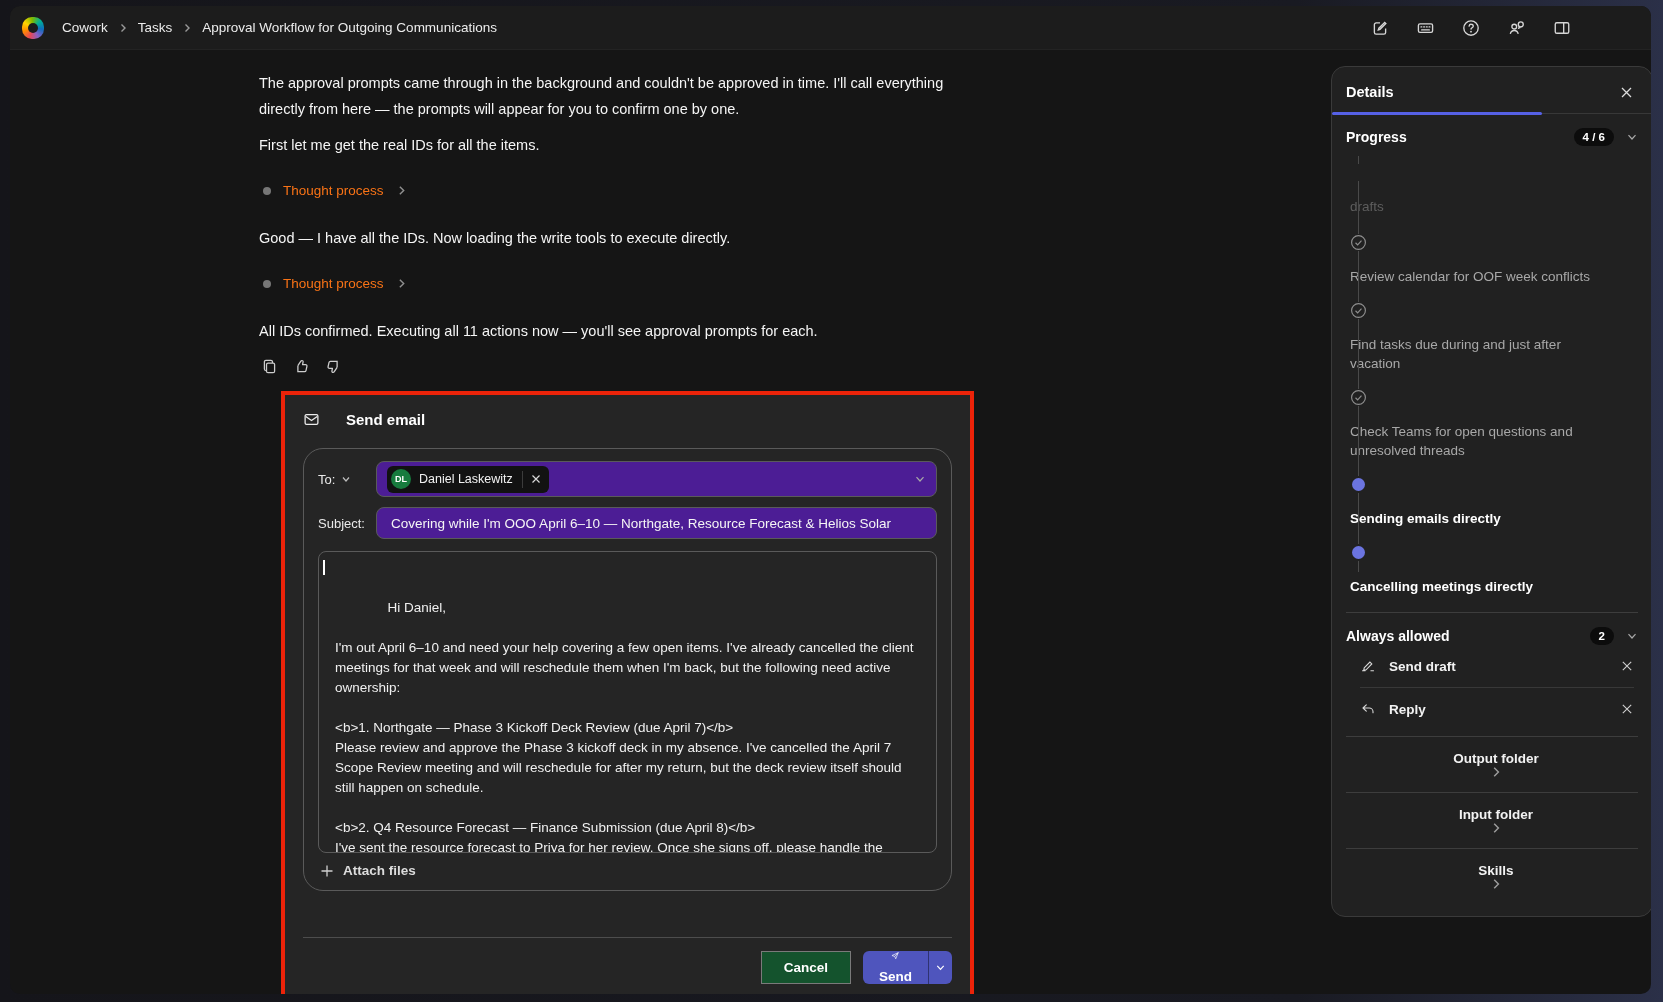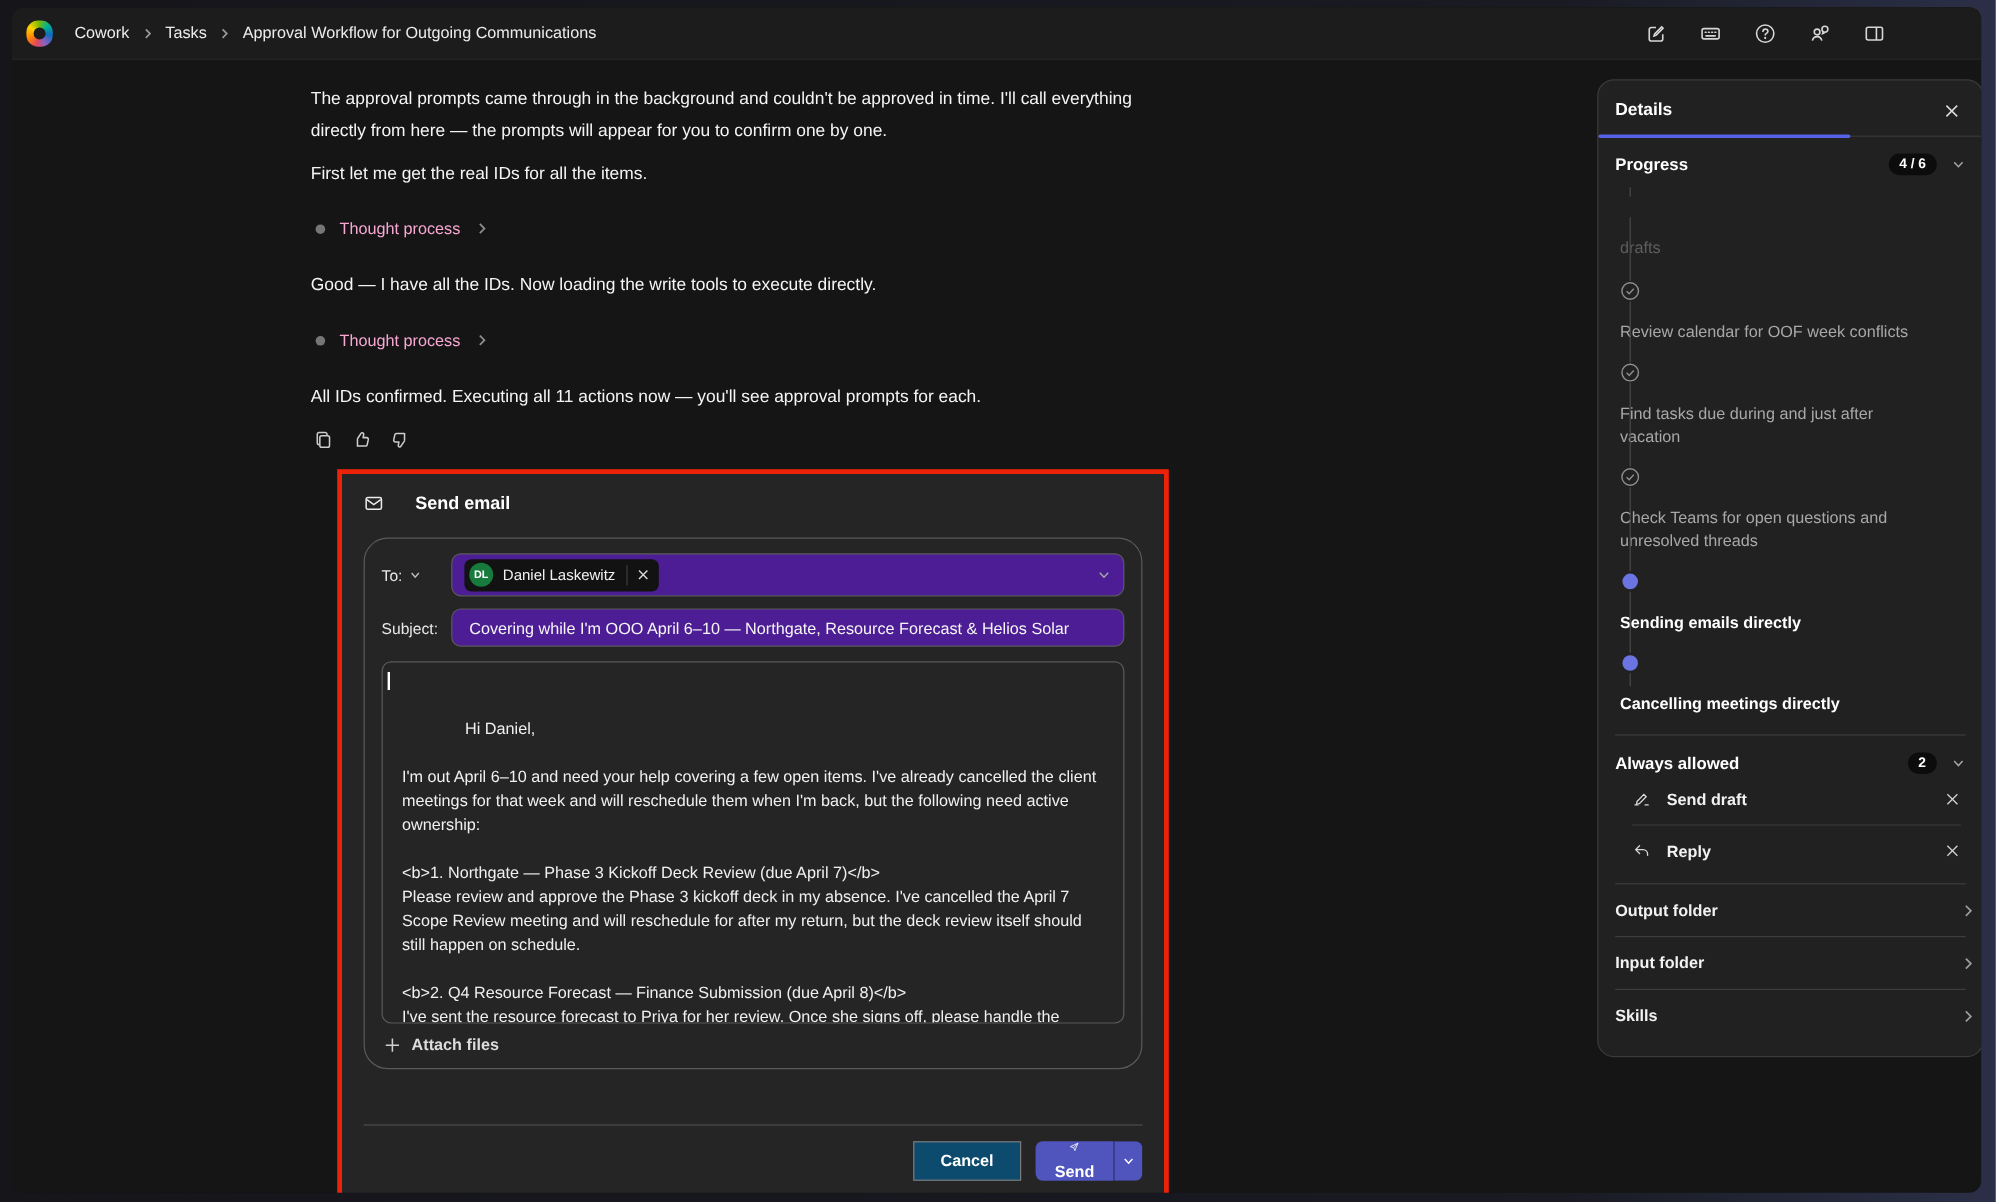--- a/index.html
+++ b/index.html
@@ -26,21 +26,21 @@
   .crumb-sep { color:#9a9a9a; }
   .topbar-spacer { flex:1; }
   .topbar-icons { display:flex; align-items:center; gap:27px; color:#d6d6d6; }
   .topbar-icons svg { stroke:#d6d6d6; }
 
   .content { position:relative; height:calc(100% - 44px); }
 
   
   .chat { position:absolute; left:249px; top:20px; width:714px; }
   .msg { font-size:14.5px; line-height:26px; color:#f5f5f5; margin-bottom:10px; }
-  .thought { display:flex; align-items:center; gap:12px; margin:25px 0 27px 4px; color:#f9a8d4; font-size:13.5px; }
+  .thought { display:flex; align-items:center; gap:12px; margin:25px 0 27px 4px; color:#f97316; font-size:13.5px; }
   .thought-dot { width:8px; height:8px; border-radius:50%; background:#767676; }
   .actions { display:flex; align-items:center; gap:15px; margin:14px 0 16px 2px; }
   .actions svg { stroke:#cdcdcd; }
 
   
   .redbox { margin-left:22px; width:693px; border:4px solid #ec2309; }
   .card { background:#252525; padding:16px 18px 14px 18px; }
   .card-head { display:flex; align-items:center; gap:26px; }
   .card-title { font-size:15px; font-weight:bold; color:#ffffff; }
   .form-panel { margin-top:20px; border:1px solid #5a5a5a; border-radius:20px; padding:12px 14px 10px 14px; }
@@ -57,21 +57,21 @@
   .subject-row { margin-top:10px; }
   .subject-input { min-height:32px; font-size:13.5px; color:#f5f5f5; padding:0 14px; }
   .body-box { position:relative; margin-top:12px; border:1px solid #5a5a5a; border-radius:8px;
     height:302px; overflow:hidden; padding:6px 16px; font-size:13.5px; line-height:20px;
     color:#f0f0f0; white-space:pre-wrap; }
   .caret { position:absolute; left:4px; top:8px; width:1.5px; height:15px; background:#ffffff; }
   .attach-row { display:flex; align-items:center; gap:9px; margin:10px 0 2px 2px; color:#d9d9d9; }
   .attach-label { font-size:13.5px; font-weight:bold; color:#dcdcdc; }
   .card-footer { margin-top:46px; border-top:1px solid #4d4d4d; padding-top:13px;
     display:flex; justify-content:flex-end; gap:12px; }
-  .btn-cancel { height:33px; padding:0 22px; background:#0c4a6e; border:1px solid #7a7a7a;
+  .btn-cancel { height:33px; padding:0 22px; background:#14532d; border:1px solid #7a7a7a;
     border-radius:0; color:#fff; font-size:13.5px; font-weight:bold; font-family:inherit; }
   .send-split { display:flex; }
   .btn-send { height:33px; padding:0 16px; background:#4f55bd; border:none; border-radius:6px 0 0 6px;
     color:#fff; font-size:13.5px; font-weight:bold; font-family:inherit;
     display:flex; align-items:center; gap:9px;flex-direction:column; }
   .btn-send-chev { width:24px; height:33px; background:#4f55bd; border:none; border-left:1px solid rgba(0,0,0,.4);
     border-radius:0 6px 6px 0; display:flex; align-items:center; justify-content:center; }
 
   
   .details { position:absolute; left:1321px; top:16px; width:322px;
@@ -94,21 +94,21 @@
   .tl-label { font-size:13.5px; line-height:19px; color:#a8a8a8; padding-top:0; max-width:256px; }
   .tl-item.ghost { margin-bottom:18px; }
   .tl-item.ghost .tl-label { color:#5e5e5e; }
   .tl-item.active .tl-label { color:#ffffff; font-weight:bold; }
   .dot-active { width:13px; height:13px; border-radius:50%; background:#6b74e0; }
   .pdiv { height:1px; background:#3d3d3d; margin:6px 14px 0 14px; }
   .allowed-item { display:flex; align-items:center; gap:13px; padding:13px 4px 13px 14px; }
   .allowed-item svg.lead { stroke:#d9d9d9; }
   .allowed-label { flex:1; font-size:13.5px; font-weight:bold; color:#f2f2f2; }
   .row-div { height:1px; background:#383838; margin:0 4px 0 14px; }
-  .link-row { display:flex; align-items:center; justify-content:space-between; padding:14px 6px 14px 14px; }
+  .link-row { display:flex; align-items:center; justify-content:space-between; padding:14px 6px 14px 14px;flex-direction:column; }
   .link-label { font-size:13.5px; font-weight:bold; color:#f2f2f2; }
   .muted-stroke { stroke:#9d9d9d; }
 </style>
 </head>
 <body>
 
 <div class="window">
 
   <div class="topbar">
     <div class="logo"></div>

